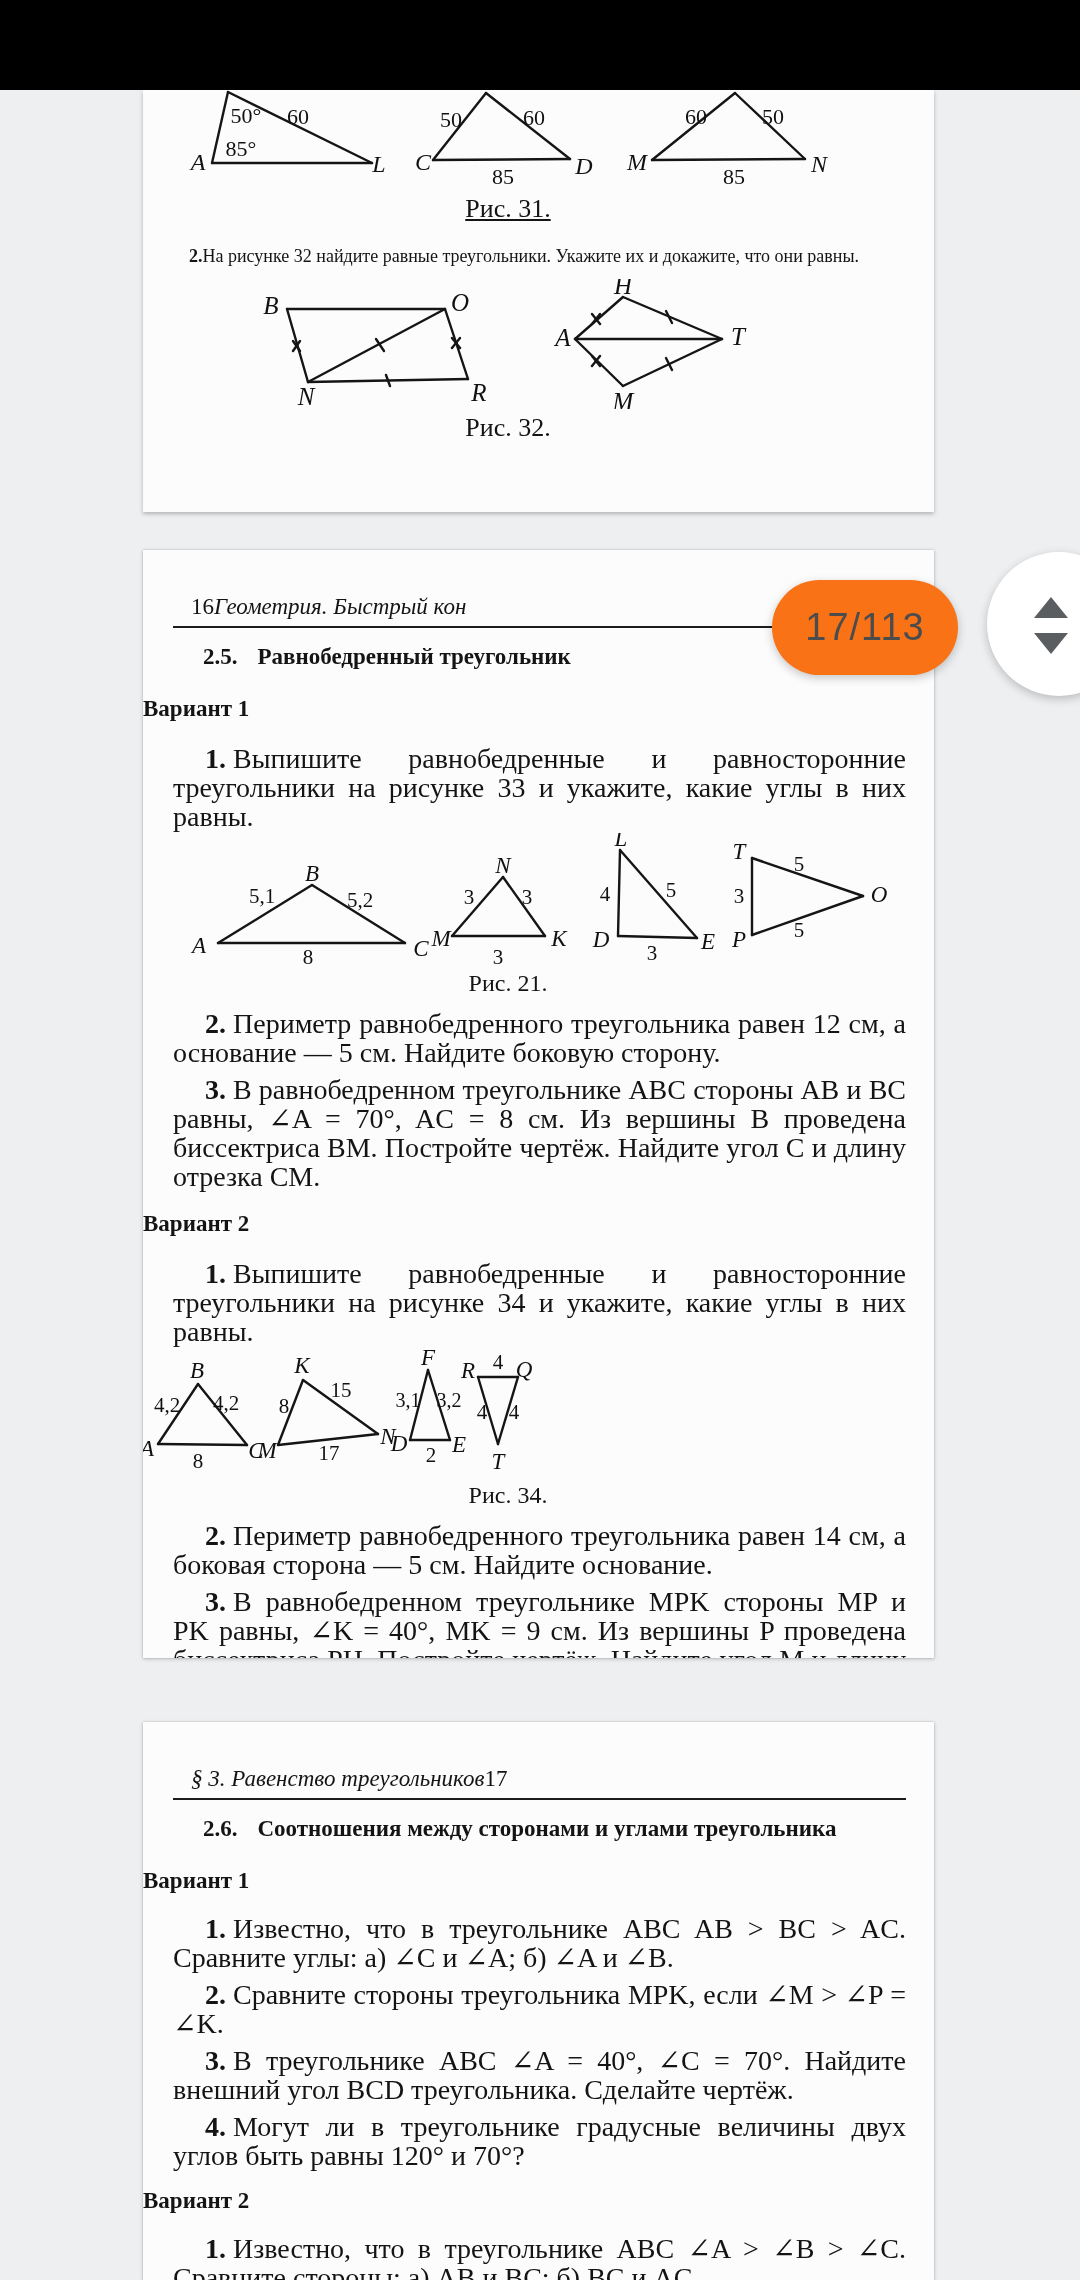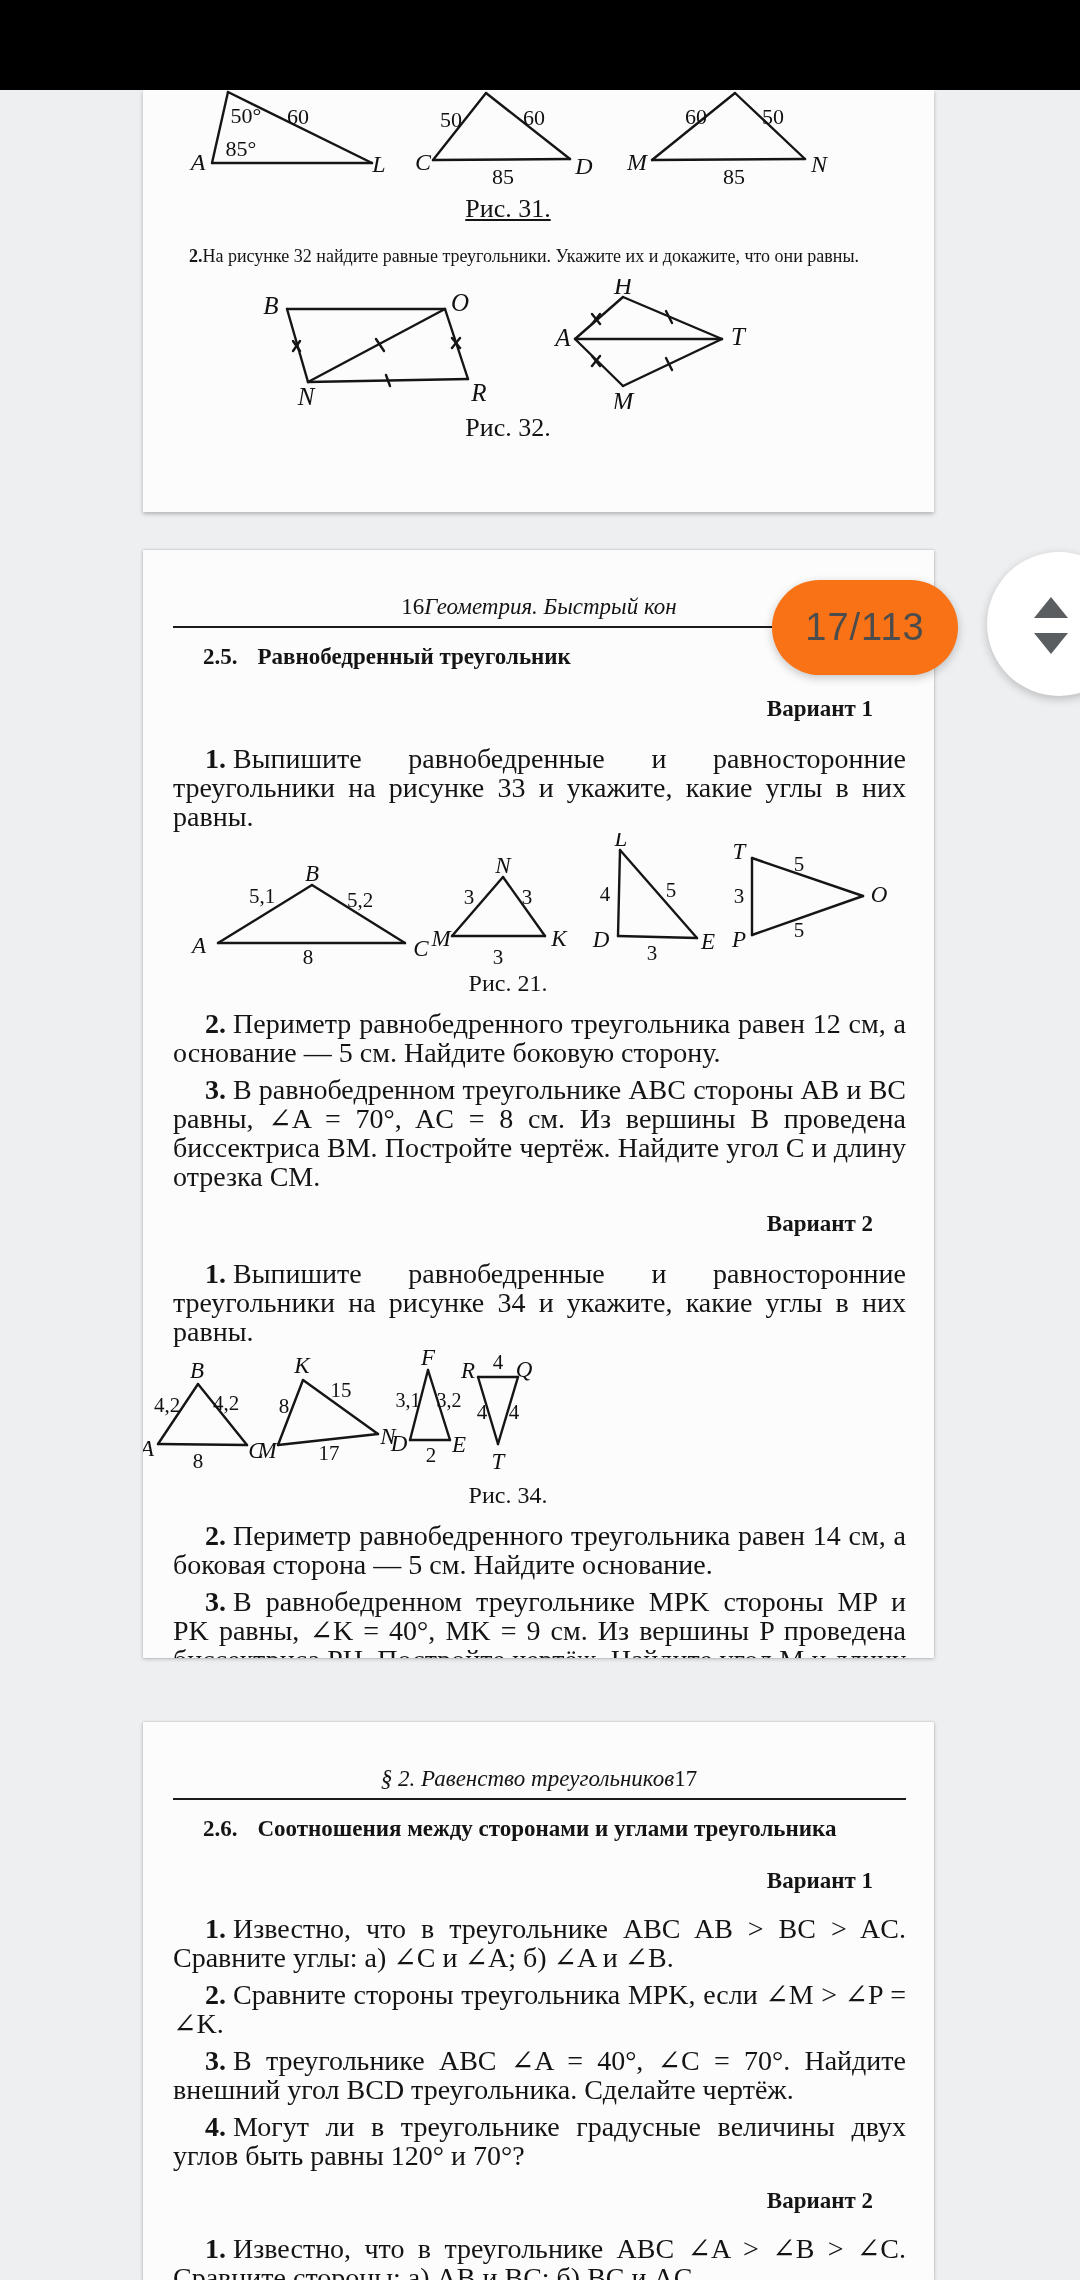--- a/index.html
+++ b/index.html
@@ -17,26 +17,26 @@
   }
   #page1{top:90px;height:422px;box-shadow:0 2px 4px rgba(0,0,0,.25);}
   #page2{top:550px;height:1108px;}
   #page3{top:1722px;height:558px;}
   .fig{display:block;}
   .fig line{stroke:#151515;stroke-width:2.4;stroke-linecap:round;}
   .fig text{fill:#111;font-family:"Liberation Serif","DejaVu Serif",serif;}
   .fig text.it{font-style:italic;}
   .caption{width:730px;text-align:center;font-size:24px;margin-top:2px;}
   .p1text{margin:16px 70px 0 10px;font-size:18px;line-height:33px;text-align:justify;text-indent:36px;}
-  .hdr{display:flex;justify-content:center;align-items:flex-end;margin:44px 30px 0 31px;font-size:23px;}
+  .hdr{display:flex;justify-content:flex-start;align-items:flex-end;margin:44px 30px 0 48px;font-size:23px;}
   .hdr .it{font-style:italic;}
   .rule{height:2px;background:#1c1c1c;margin:6px 28px 0 30px;}
   .section{margin:16px 28px 0 60px;font-weight:bold;font-size:23px;}
   .section b{margin-right:20px;}
-  .variant{text-align:right;font-weight:bold;font-size:23px;margin-top:26px;width:730px;}
+  .variant{text-align:left;font-weight:bold;font-size:23px;margin-top:26px;width:730px;}
   .task{margin:8px 28px 0 30px;font-size:28px;line-height:29px;text-align:justify;text-indent:32px;}
   .task b{margin-right:7px;}
   #page1 .caption{margin-top:4px;}
   .badge{
     position:absolute;left:772px;top:580px;width:186px;height:95px;background:#f97316;
     border-radius:48px;box-shadow:0 3px 10px rgba(0,0,0,.22);
     display:flex;align-items:center;justify-content:center;
     font-family:"Liberation Sans","DejaVu Sans",sans-serif;
     font-size:38px;color:#4c4c4c;z-index:6;letter-spacing:1px;
   }
@@ -209,21 +209,21 @@
       <text x="371" y="62" text-anchor="middle" dominant-baseline="central" font-size="21">4</text>
       <text x="355" y="111" text-anchor="middle" dominant-baseline="central" font-size="23" class="it">T</text>
     </svg>
   <div class="caption">Рис. 34.</div>
   <p class="task" style="margin-top:12px;"><b>2.</b><span>Периметр равнобедренного треугольника равен 14 см, а боковая сторона — 5 см. Найдите основание.</span></p>
   <p class="task"><b>3.</b><span>В равнобедренном треугольнике MPK стороны MP и PK равны, ∠K = 40°, MK = 9 см. Из вершины P проведена биссектриса PH. Постройте чертёж. Найдите угол M и длину отрезка MH.</span></p>
 </div>
 
 <div class="page" id="page3">
   <div class="hdr">
-    <span class="it">§ 2. Равенство треугольников</span>
+    <span class="it">§ 3. Равенство треугольников</span>
     <span>17</span>
   </div>
   <div class="rule"></div>
   <div class="section">
     <b>2.6.</b><span>Соотношения между сторонами и углами треугольника</span>
   </div>
   <div class="variant">Вариант 1</div>
   <p class="task" style="margin-top:20px;"><b>1.</b><span>Известно, что в треугольнике ABC AB &gt; BC &gt; AC. Сравните углы: а) ∠C и ∠A; б) ∠A и ∠B.</span></p>
   <p class="task"><b>2.</b><span>Сравните стороны треугольника MPK, если ∠M &gt; ∠P = ∠K.</span></p>
   <p class="task"><b>3.</b><span>В треугольнике ABC ∠A = 40°, ∠C = 70°. Найдите внешний угол BCD треугольника. Сделайте чертёж.</span></p>

